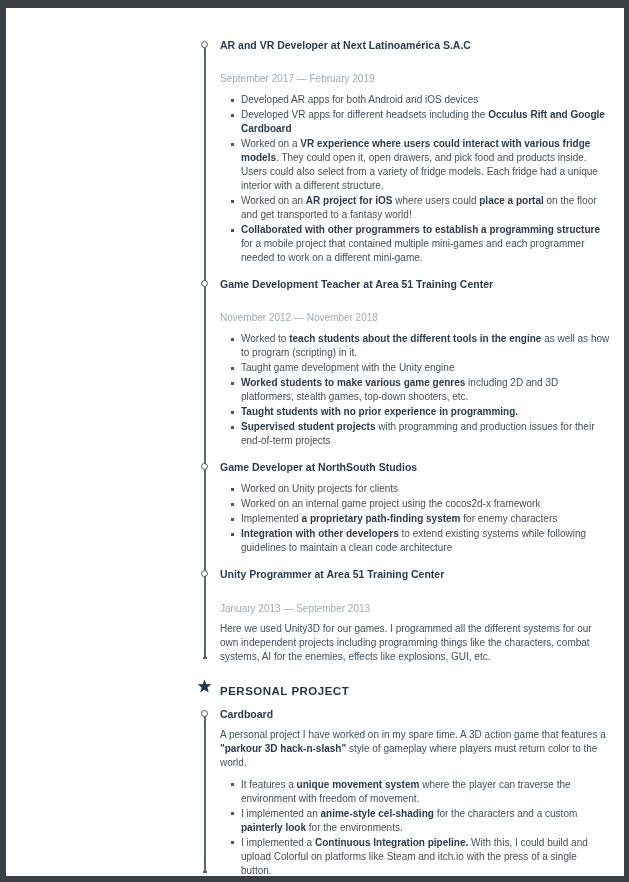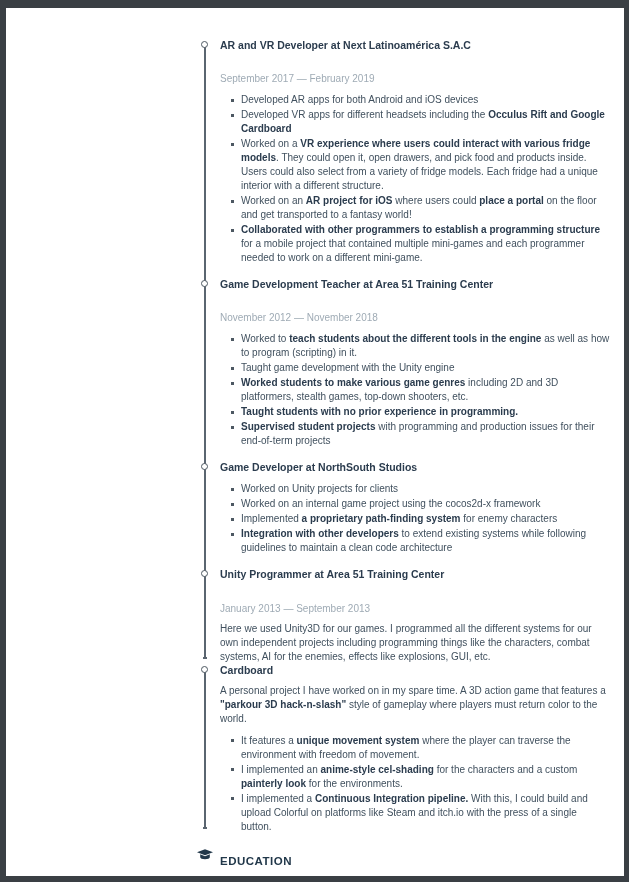--- a/index.html
+++ b/index.html
@@ -99,20 +99,25 @@
             </div>
             <div class="entry">
               <span class="timeline-dot"></span>
               <div class="entry-title">Unity Programmer at Area 51 Training Center</div>
               <div class="entry-date">January 2013 — September 2013</div>
               <div class="entry-paragraph"><span>Here we used Unity3D for our games. I programmed all the different systems for our own independent projects including programming things like the characters, combat systems, AI for the enemies, effects like explosions, GUI, etc.</span></div>
             </div>
           </div>
         </div>
         <div class="section">
+          <div class="section-header"><span class="section-icon">
+              <svg viewBox="0 0 16 16" width="15" height="15">
+                <path d="M8 0.6 L9.9 5.4 L15.2 5.7 L11.1 9.1 L12.5 14.3 L8 11.4 L3.5 14.3 L4.9 9.1 L0.8 5.7 L6.1 5.4 Z" fill="#22384a"></path>
+              </svg>
+            </span><span class="section-title">PERSONAL PROJECT</span></div>
           <div class="entries">
             <span class="timeline-line"></span>
             <div class="entry">
               <span class="timeline-dot"></span>
               <div class="entry-title">Cardboard</div>
               <div class="entry-paragraph"><span>A personal project I have worked on in my spare time. A 3D action game that features a </span><b>"parkour 3D hack-n-slash"</b><span> style of gameplay where players must return color to the world.</span></div>
               <ul class="bullets">
                 <li><span>It features a </span><b>unique movement system</b><span> where the player can traverse the environment with freedom of movement.</span></li>
                 <li><span>I implemented an </span><b>anime-style cel-shading</b><span> for the characters and a custom </span><b>painterly look</b><span> for the environments.</span></li>
                 <li><span>I implemented a </span><b>Continuous Integration pipeline.</b><span> With this, I could build and upload Colorful on platforms like Steam and itch.io with the press of a single button.</span></li>

